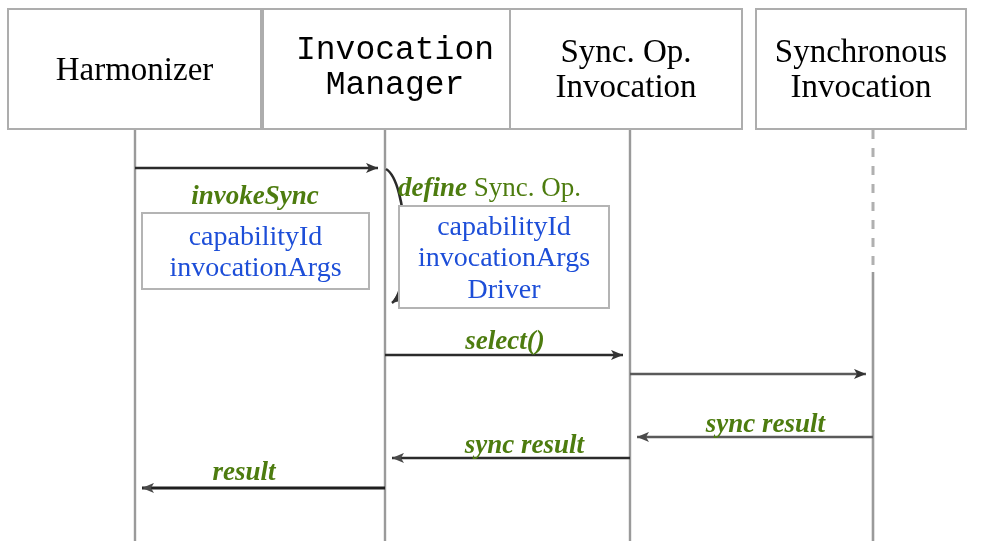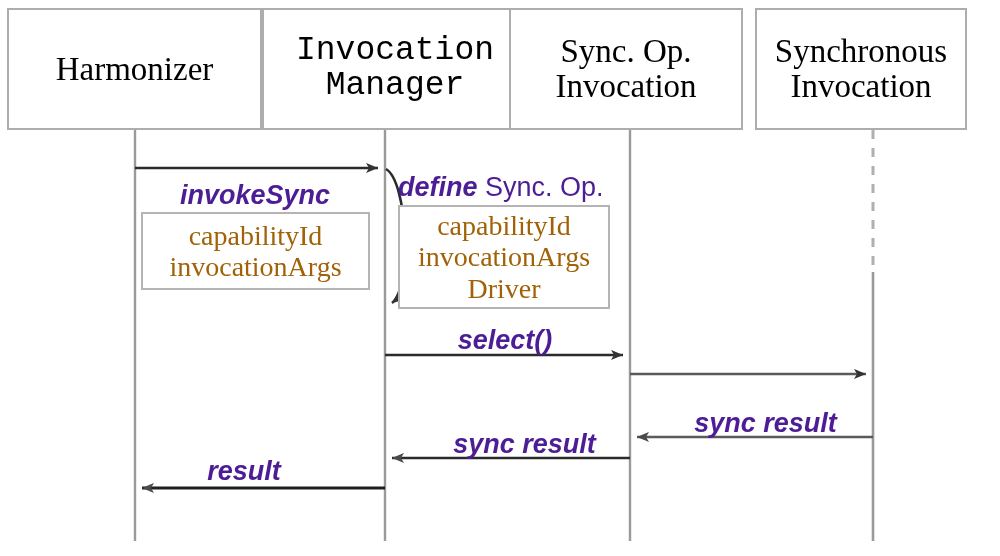--- a/index.html
+++ b/index.html
@@ -32,38 +32,38 @@
     align-items: center;
     justify-content: center;
     text-align: center;
     line-height: 1.06;
     color: #000000;
     font-size: 33px;
     font-family: "Liberation Serif", "DejaVu Serif", serif;
   }
   .msg-label {
     position: absolute;
-    color: #4c1d95;
+    color: #4d7c0f;
     white-space: nowrap;
     font-size: 27px;
     font-weight: bold;
     font-style: italic;
-    font-family: Liberation Sans, sans-serif;
+    font-family: Liberation Serif, serif;
     text-align: center;
   }
   .msg-label .plain {
     font-weight: normal;
     font-style: normal;
   }
   .param-box {
     position: absolute;
     box-sizing: border-box;
     border: 2px solid #b4b4b4;
     background: #ffffff;
-    color: #a16207;
+    color: #1d4ed8;
     font-size: 28px;
     line-height: 1.12;
     text-align: center;
     font-family: "Liberation Serif", "DejaVu Serif", serif;
     display: flex;
     flex-direction: column;
     align-items: center;
     justify-content: center;
   }
 </style>

